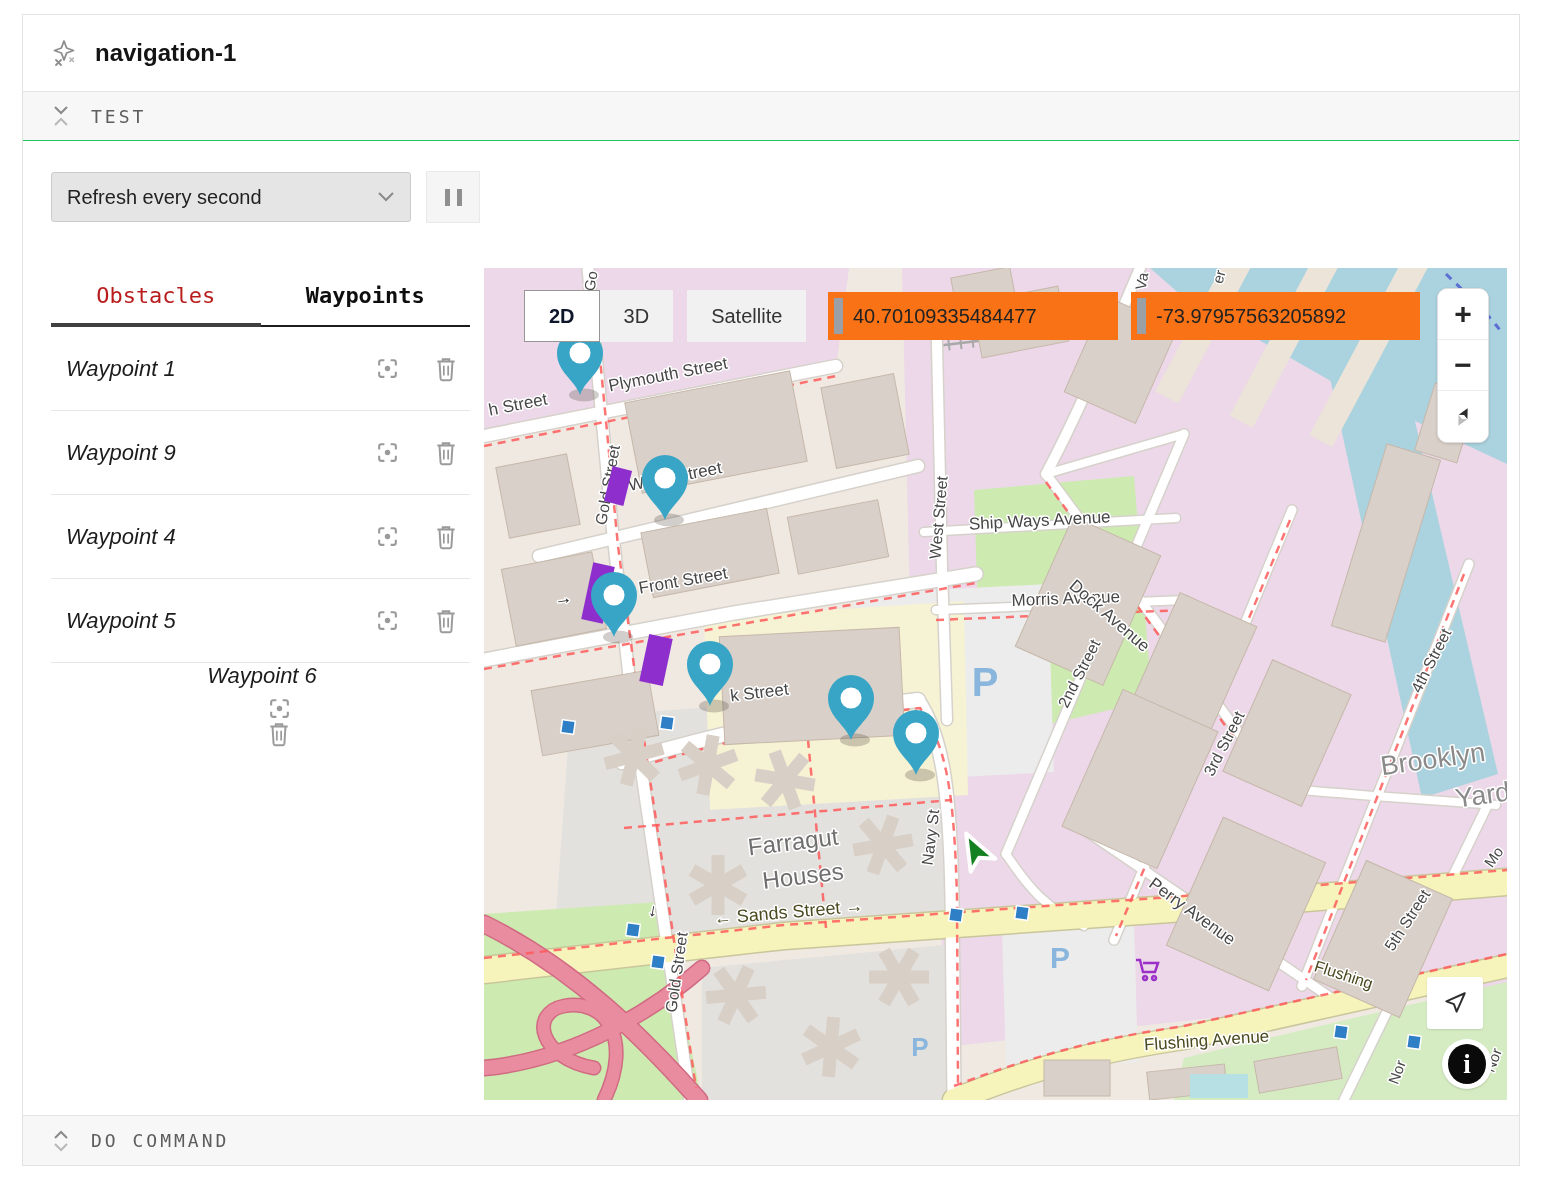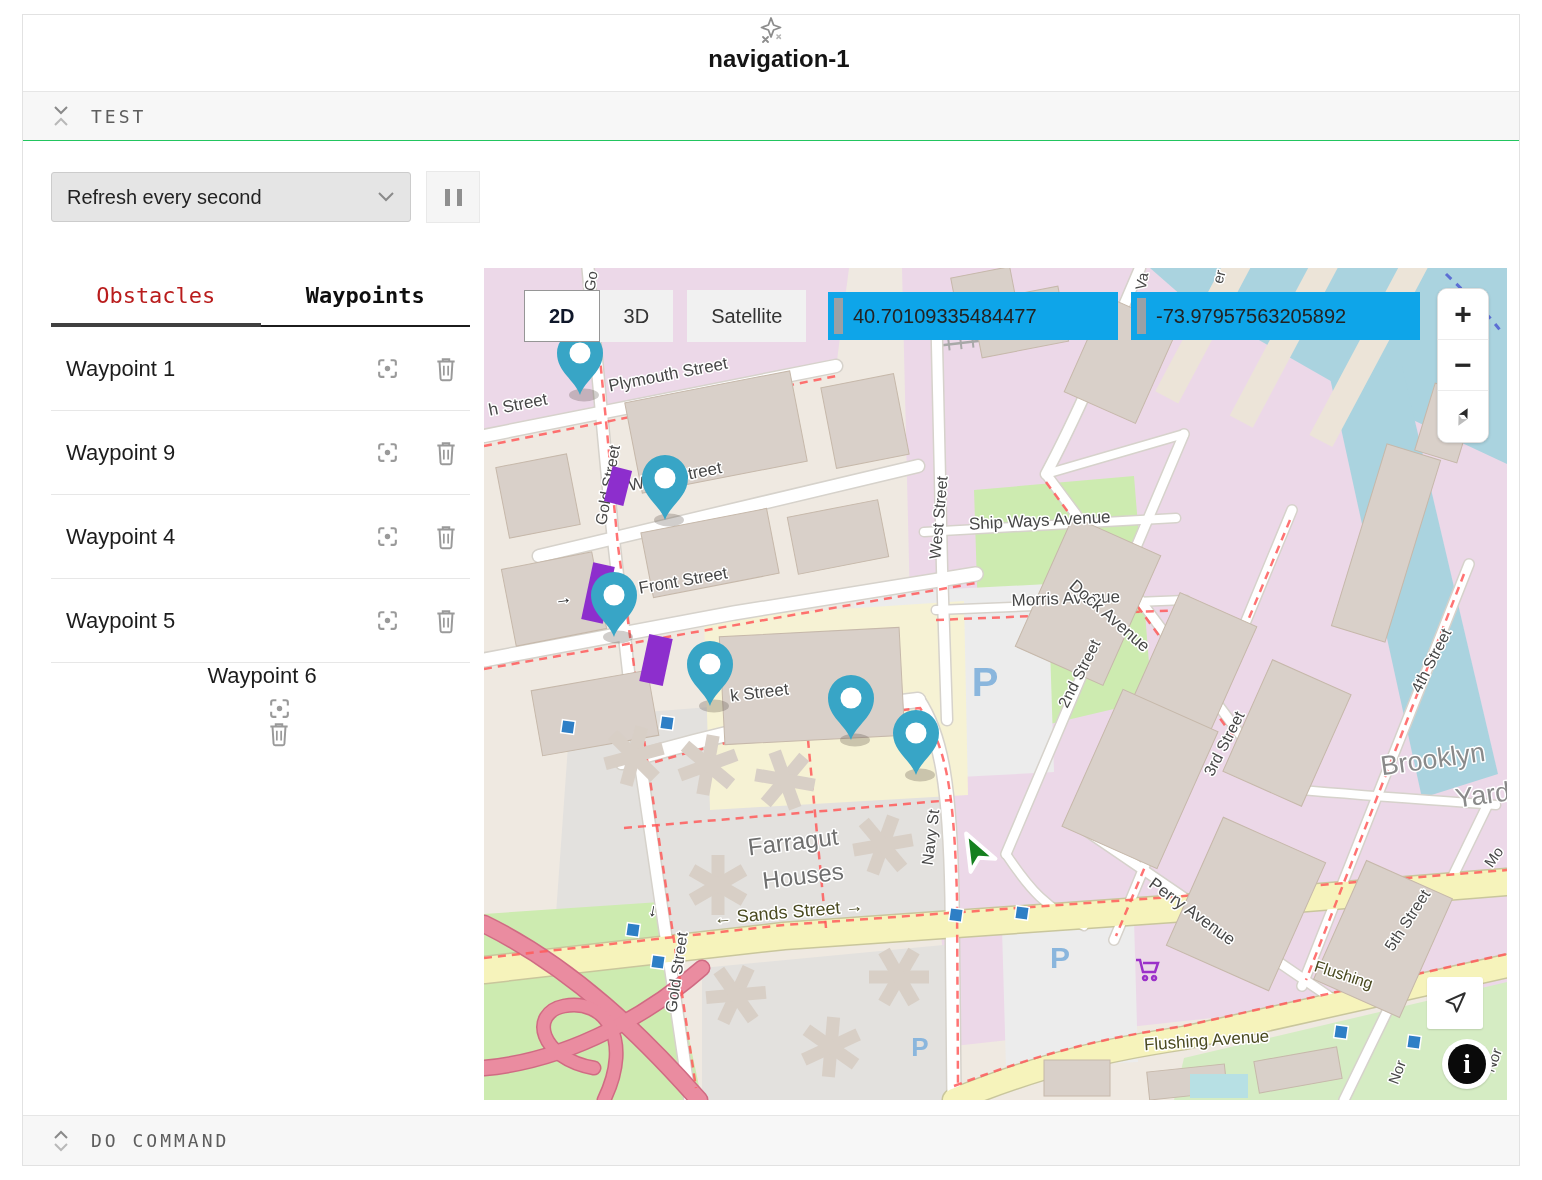--- a/index.html
+++ b/index.html
@@ -6,21 +6,21 @@
   html,body { margin:0; padding:0; }
   body {
     width:1542px; height:1180px; background:#ffffff; overflow:hidden;
     font-family:"Liberation Sans", sans-serif; color:#1c1c1c; position:relative;
   }
   .card {
     position:absolute; left:22px; top:14px; width:1498px; height:1152px;
     background:#fff; border:1px solid #e2e2e2;
   }
   
-  .hdr { height:76px; display:flex; align-items:center; padding:0 26px;flex-direction:column; }
+  .hdr { height:76px; display:flex; align-items:center; padding:0 26px; }
   .hdr .title { font-size:24px; font-weight:bold; color:#141414; margin-left:16px; }
   .crumbs {
     display:flex; align-items:center; margin-left:24px; height:38px;
     background:#fbfbfb; border:1px solid #e4e4e4; border-radius:20px;
     padding:0 20px; font-size:17px; color:#3a3a3a; gap:13px;
   }
   .crumb-sep { display:block; }
   
   .bar {
     height:50px; background:#f7f7f7; border-top:1px solid #e6e6e6; border-bottom:1px solid #22c55e;
@@ -41,34 +41,34 @@
   }
   .pausebar { width:5px; height:17px; background:#8f8f8f; }
   
   .main { display:flex; align-items:flex-start; }
   .panel { width:461px; padding:30px 14px 0 28px; }
   .tabs { display:flex; font-family:"DejaVu Sans Mono", monospace; font-size:22px; }
   .tab { flex:1; text-align:center; padding-bottom:15px; border-bottom:4px solid #404040; color:#b91c1c; cursor:pointer; }
   .tab.active { font-weight:bold; color:#0e0e0e; border-bottom:2px solid #1c1c1c; }
   .wrow { height:84px; display:flex; align-items:center; border-bottom:1px solid #e7e7e7; padding:0 12px 0 15px; }
   .wrow:last-child { border-bottom:none;flex-direction:column; }
-  .wp-name { flex:1; font-size:22px; color:#1c1c1c; }
+  .wp-name { flex:1; font-size:22px; color:#1c1c1c;font-style:italic; }
   .iconbtn { background:none; border:none; padding:0; margin-left:34px; cursor:pointer; line-height:0; }
   
   .mapwrap { position:relative; width:1023px; height:832px; margin-top:15px; overflow:hidden; background:#efe9e1; }
   .mapwrap svg.base { position:absolute; left:0; top:0; }
   .mapbtns { position:absolute; left:40px; top:22px; display:flex; }
   .mapbtn {
     height:52px; border:none; background:#f1f1f1; color:#333; font-size:20px;
     font-family:"Liberation Sans", sans-serif; padding:0 24px; cursor:pointer;
   }
   .mapbtn.active { background:#fff; border:1px solid #969696; font-weight:bold; color:#0f172a; }
   .mapbtn.sat { margin-left:14px; }
   .coord {
-    position:absolute; top:24px; height:48px; background:#0ea5e9; display:flex; align-items:center;
+    position:absolute; top:24px; height:48px; background:#f97316; display:flex; align-items:center;
     padding-left:6px; font-size:20px; color:#222;
   }
   .coord .bar-accent { width:9px; height:36px; background:#9aa0a6; margin-right:10px; flex:none; }
   .coord.lat { left:344px; width:290px; }
   .coord.lng { left:647px; width:289px; }
   .zoomstack {
     position:absolute; left:953px; top:20px; width:52px; background:#fff;
     border-radius:10px; border:1px solid #dedede; box-shadow:0 1px 3px rgba(0,0,0,.15); overflow:hidden;
   }
   .zoomcell { width:100%; height:51px; background:#fff; border:none; border-bottom:1px solid #ececec;

